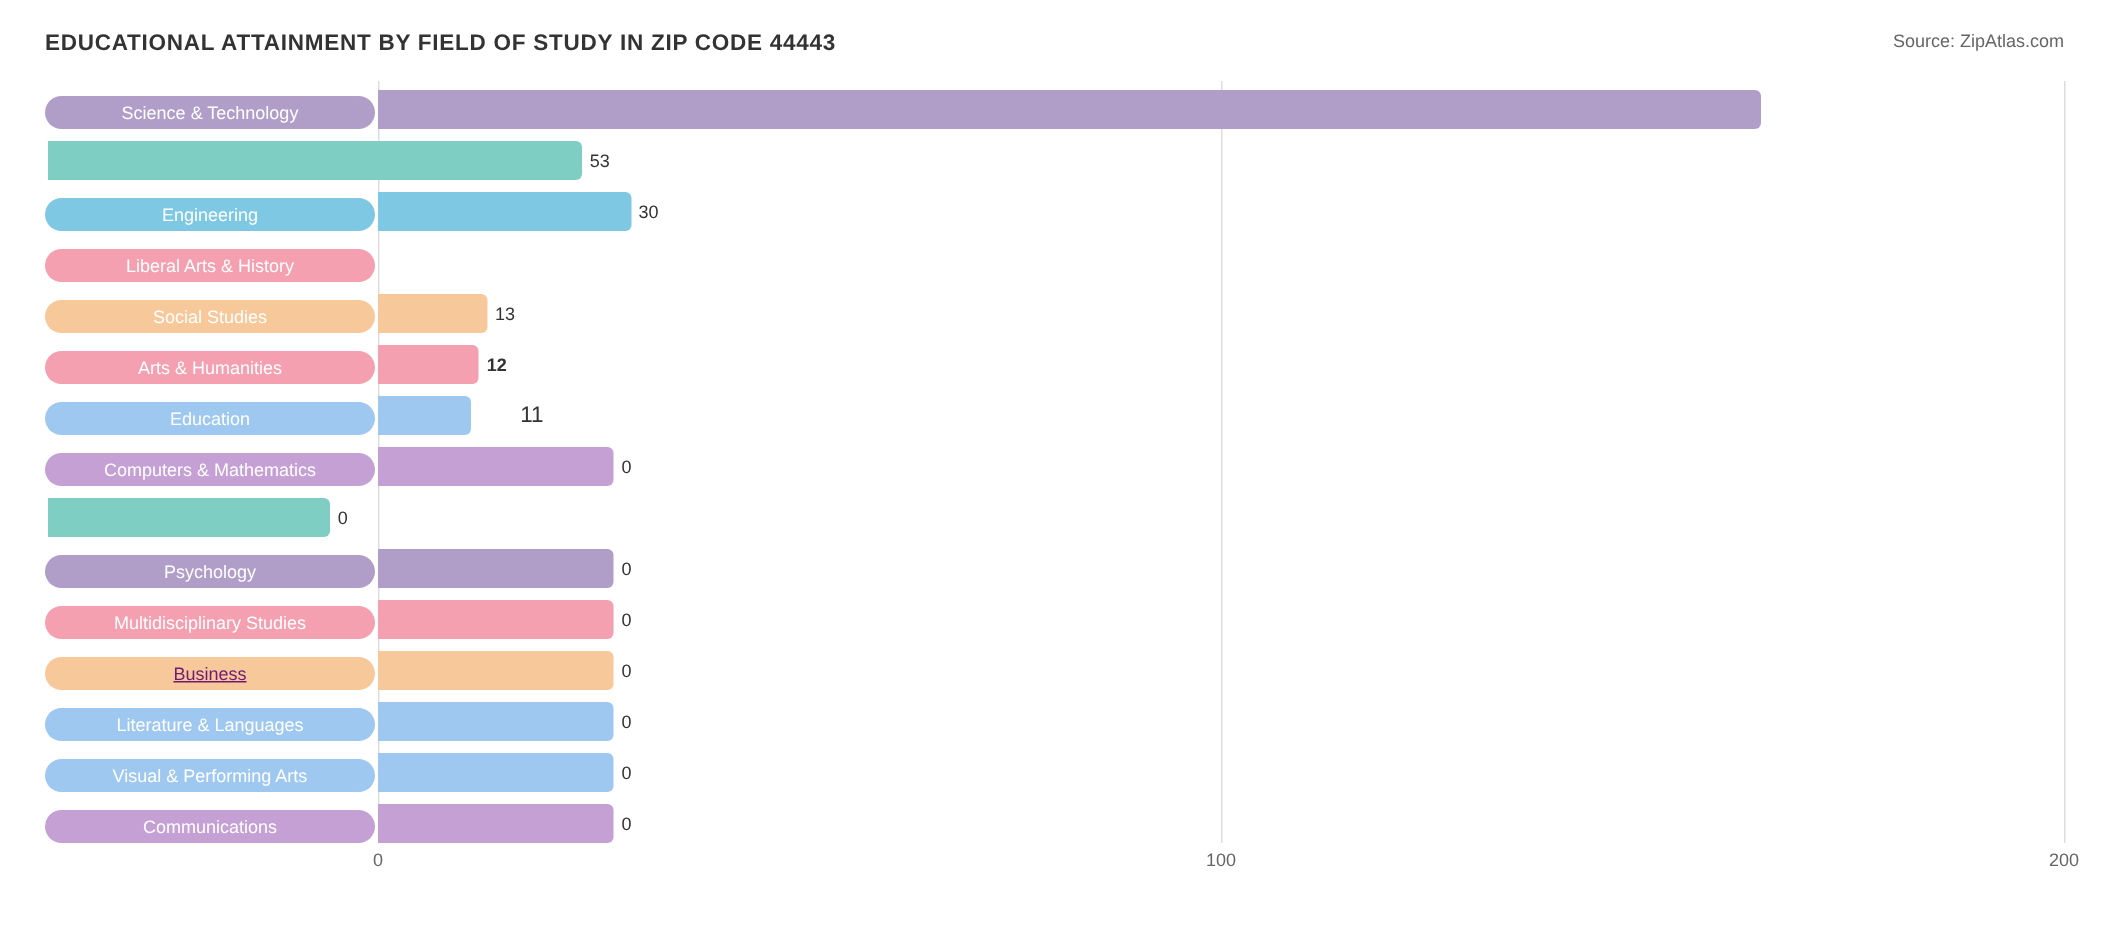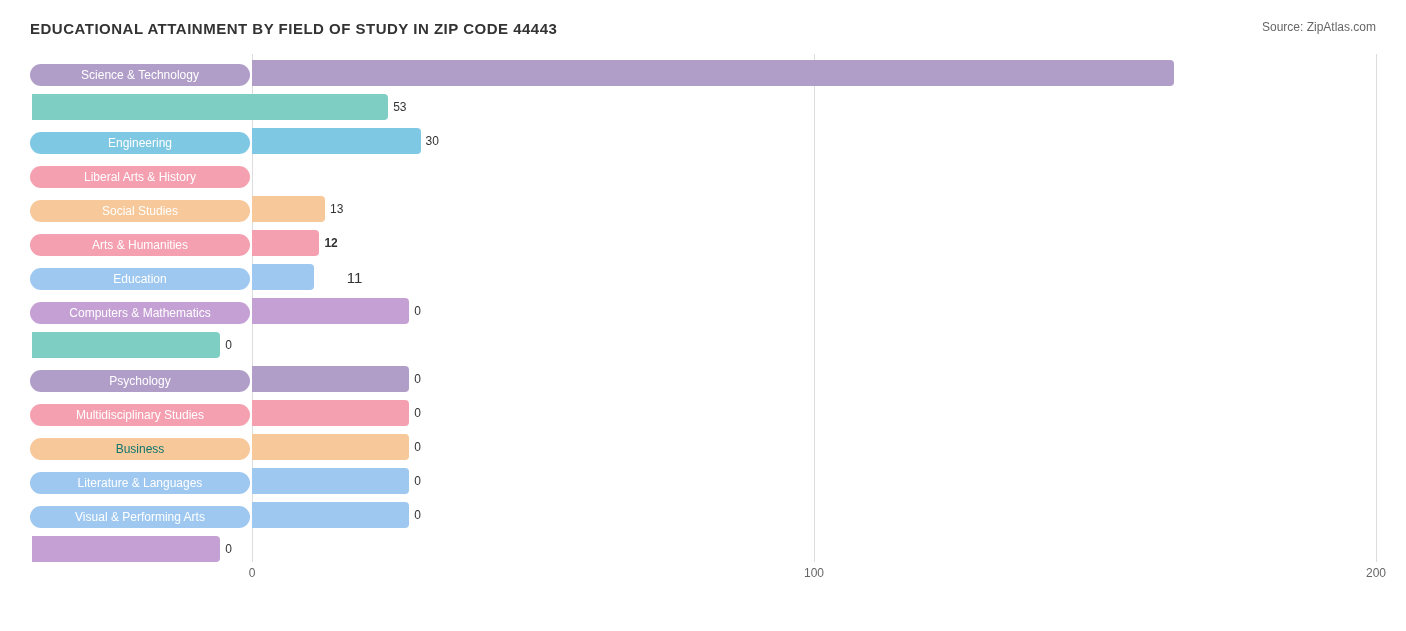--- a/index.html
+++ b/index.html
@@ -174,41 +174,42 @@
           </div>
         </div>
         <div class="bar-row">
           <div class="bar-label" style="background: rgb(244, 160, 176); color: rgb(255, 255, 255);">Multidisciplinary Studies</div>
           <div class="bar-container">
             <div class="bar-fill" style="width: 14%; background: rgb(244, 160, 176);"></div>
             <div style="position: absolute; left: calc(14% + 5px); top: 50%; transform: translateY(-50%); font-size: 12px; color: rgb(51, 51, 51);">0</div>
           </div>
         </div>
         <div class="bar-row">
-          <div class="bar-label" style="background: rgb(247, 200, 154); color: #0f766e;">Business</div>
+          <div class="bar-label" style="background: rgb(247, 200, 154); color: #701a75; text-decoration: underline;">Business</div>
           <div class="bar-container">
             <div class="bar-fill" style="width: 14%; background: rgb(247, 200, 154);"></div>
             <div style="position: absolute; left: calc(14% + 5px); top: 50%; transform: translateY(-50%); font-size: 12px; color: rgb(51, 51, 51);">0</div>
           </div>
         </div>
         <div class="bar-row">
           <div class="bar-label" style="background: rgb(158, 200, 240); color: rgb(255, 255, 255);">Literature &amp; Languages</div>
           <div class="bar-container">
             <div class="bar-fill" style="width: 14%; background: rgb(158, 200, 240);"></div>
             <div style="position: absolute; left: calc(14% + 5px); top: 50%; transform: translateY(-50%); font-size: 12px; color: rgb(51, 51, 51);">0</div>
           </div>
         </div>
         <div class="bar-row">
           <div class="bar-label" style="background: rgb(158, 200, 240); color: rgb(255, 255, 255);">Visual &amp; Performing Arts</div>
           <div class="bar-container">
             <div class="bar-fill" style="width: 14%; background: rgb(158, 200, 240);"></div>
             <div style="position: absolute; left: calc(14% + 5px); top: 50%; transform: translateY(-50%); font-size: 12px; color: rgb(51, 51, 51);">0</div>
           </div>
         </div>
         <div class="bar-row">
+          <div class="bar-label" style="background: rgb(196, 160, 212); color: rgb(255, 255, 255);">Communications</div>
           <div class="bar-container">
             <div class="bar-fill" style="width: 14%; background: rgb(196, 160, 212);"></div>
             <div style="position: absolute; left: calc(14% + 5px); top: 50%; transform: translateY(-50%); font-size: 12px; color: rgb(51, 51, 51);">0</div>
           </div>
         </div>
       </div>
     <div class="x-axis-container" id="x-axis-container" style="position: relative; margin-left: 222px; height: 20px; margin-top: 4px;">
 
     <span class="x-axis-label" style="left: 0%; transform: translateX(-50%);">0</span>
         <span class="x-axis-label" style="left: 50%; transform: translateX(-50%);">100</span>

